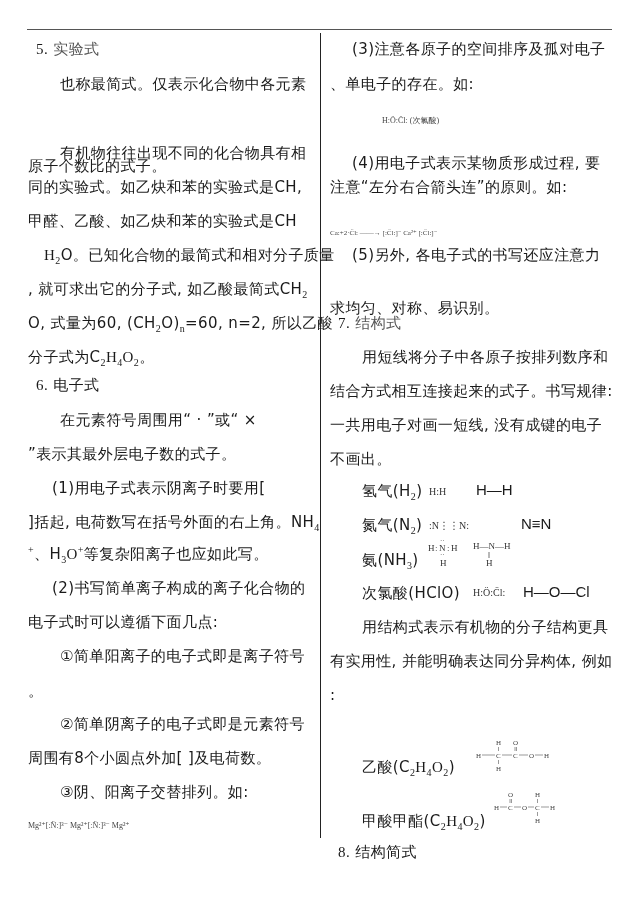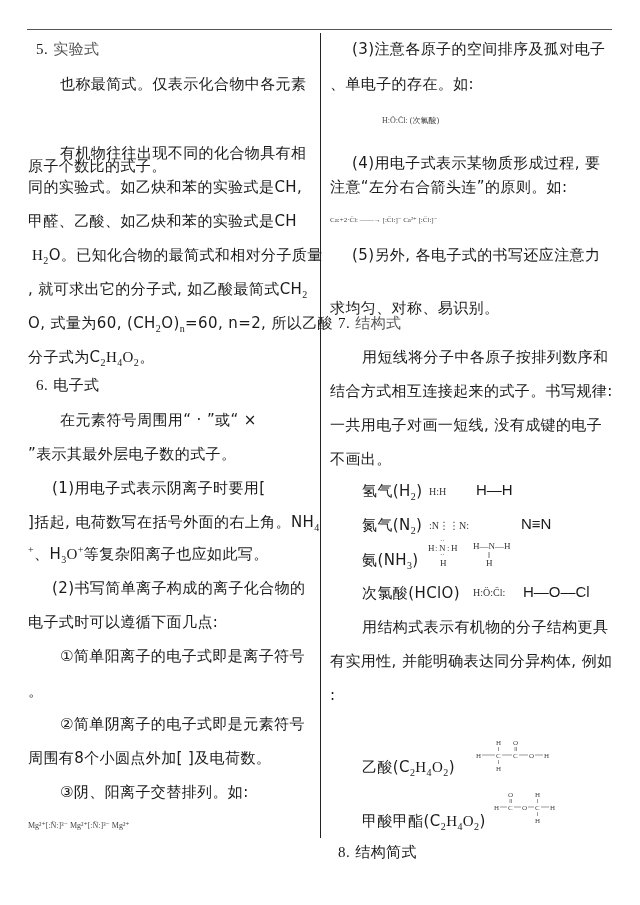--- a/index.html
+++ b/index.html
@@ -46,21 +46,21 @@
 
   <div class="line" style="left:8px; top:9px;">
     <span class="serif">5.</span>
     <span class="light">实验式</span>
   </div>
   <div class="line" style="left:32px; top:44px;">也称最简式。仅表示化合物中各元素</div>
   <div class="line" style="left:0; top:78px;margin-top:48px;">原子个数比的式子。</div>
   <div class="line" style="left:32px; top:113px;">有机物往往出现不同的化合物具有相</div>
   <div class="line" style="left:0; top:147px;">同的实验式。如乙炔和苯的实验式是CH,</div>
   <div class="line" style="left:0; top:181px;">甲醛、乙酸、如乙炔和苯的实验式是CH</div>
-  <div class="line" style="left:4px; top:215px;">
+  <div class="line" style="left:16px; top:215px;">
     <span class="serif">H</span><sub class="serif">2</sub><span>O。已知化合物的最简式和相对分子质量</span>
   </div>
   <div class="line" style="left:0; top:249px;">
     <span>, 就可求出它的分子式, 如乙酸最简式CH</span><sub class="serif">2</sub>
   </div>
   <div class="line" style="left:0; top:283px;">
     <span>O, 式量为60, (CH</span><sub class="serif">2</sub><span>O)</span><sub class="serif">n</sub><span>=60, n=2, 所以乙酸</span>
   </div>
   <div class="line" style="left:0; top:317px;">
     <span>分子式为C</span><sub class="serif">2</sub><span class="serif">H</span><sub class="serif">4</sub><span class="serif">O</span><sub class="serif">2</sub><span>。</span>
@@ -88,21 +88,21 @@
   <div class="line" style="left:32px; top:752px;">③阴、阳离子交替排列。如:</div>
   <div class="tiny" style="left:0; top:791px;">Mg²⁺[:N̈:]³⁻ Mg²⁺[:N̈:]³⁻ Mg²⁺</div>
 </div>
 
 <div class="col col-right">
   <div class="line" style="left:22px; top:9px;">(3)注意各原子的空间排序及孤对电子</div>
   <div class="line" style="left:0; top:44px;">、单电子的存在。如:</div>
   <div class="tiny" style="left:52px; top:86px;">H:Ö:C̈l: (次氯酸)</div>
   <div class="line" style="left:22px; top:123px;">(4)用电子式表示某物质形成过程, 要</div>
   <div class="line" style="left:0; top:147px;">注意“左分右合箭头连”的原则。如:</div>
-  <div class="tiny" style="left:0; top:185px; font-size:7px;">Ca:+2·C̈l: ——→ [:C̈l:]⁻ Ca²⁺ [:C̈l:]⁻</div>
+  <div class="tiny" style="left:0; top:198px; font-size:7px;">Ca:+2·C̈l: ——→ [:C̈l:]⁻ Ca²⁺ [:C̈l:]⁻</div>
   <div class="line" style="left:22px; top:215px;">(5)另外, 各电子式的书写还应注意力</div>
   <div class="line" style="left:0; top:249px;margin-top:19px;">求均匀、对称、易识别。</div>
 
   <div class="line" style="left:8px; top:283px;">
     <span class="serif">7.</span>
     <span class="light">结构式</span>
   </div>
   <div class="line" style="left:32px; top:317px;">用短线将分子中各原子按排列数序和</div>
   <div class="line" style="left:0; top:351px;">结合方式相互连接起来的式子。书写规律:</div>
   <div class="line" style="left:0; top:385px;">一共用电子对画一短线, 没有成键的电子</div>

